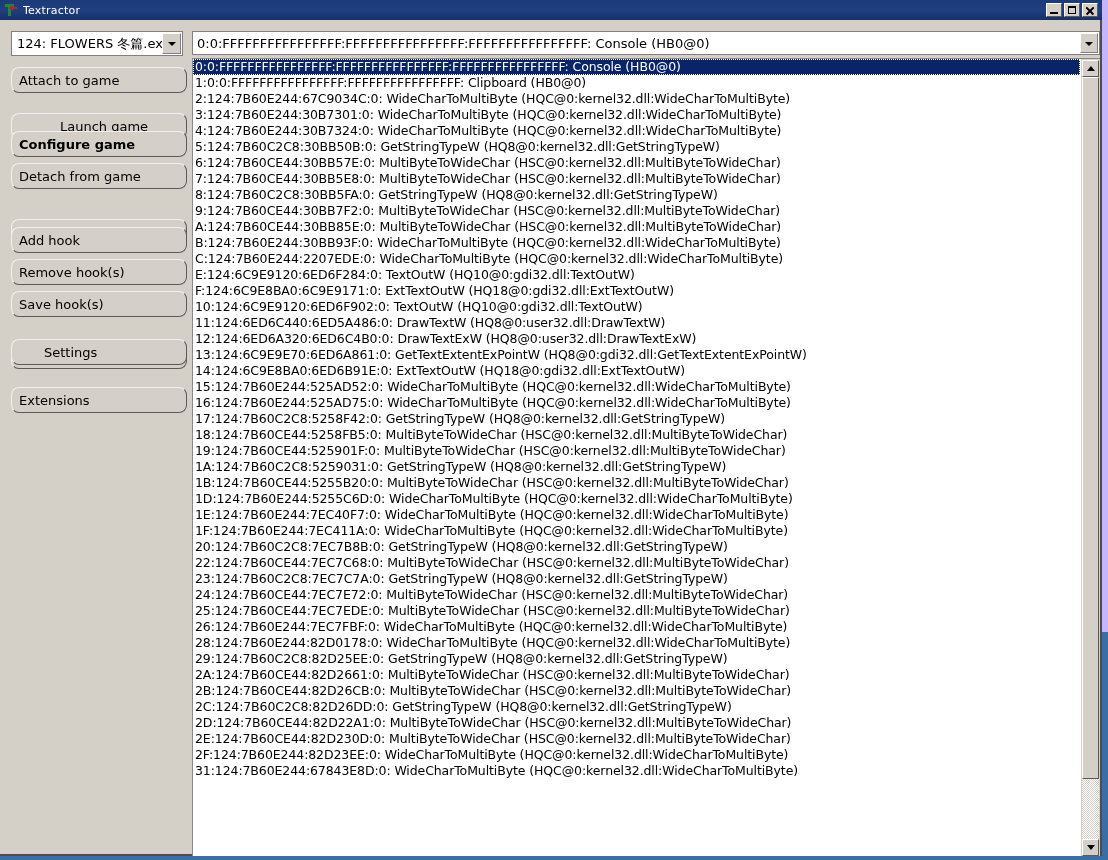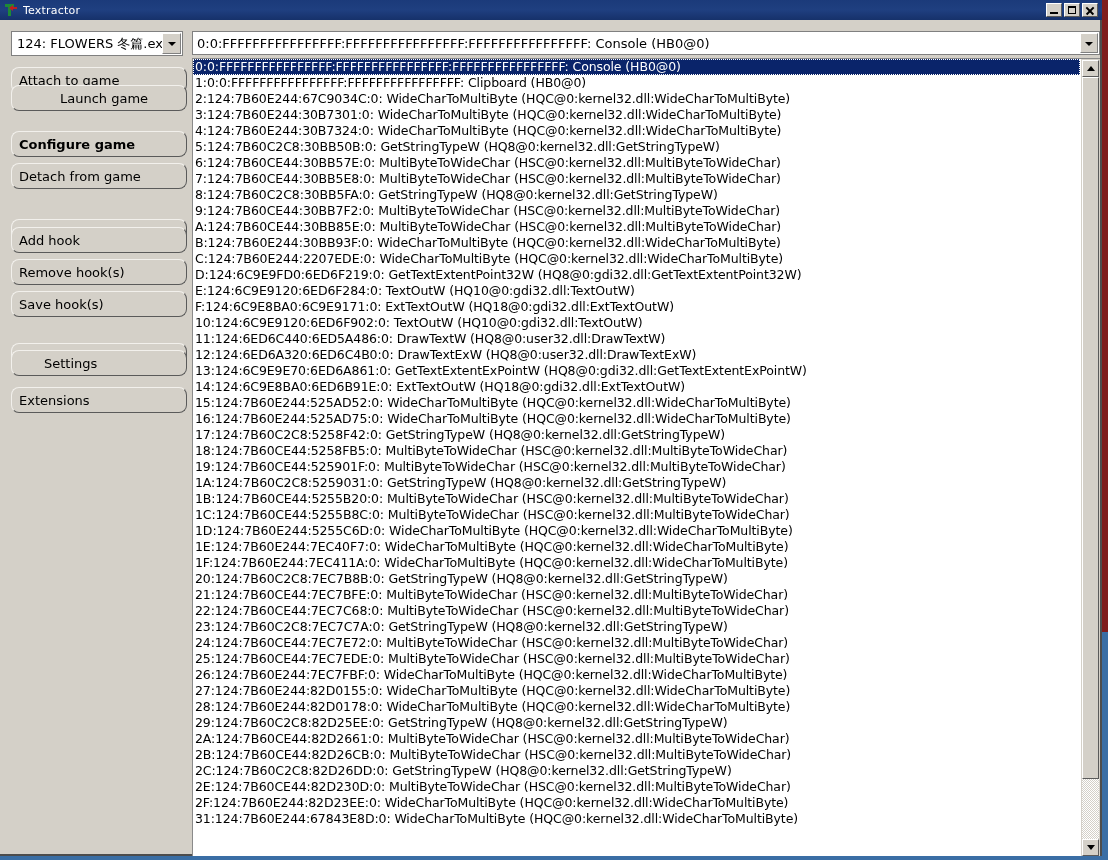--- a/index.html
+++ b/index.html
@@ -10,21 +10,21 @@
     height: 860px;
     overflow: hidden;
     font-family: "DejaVu Sans", "Liberation Sans", sans-serif;
   }
 
   #desktop {
     position: absolute;
     left: 0; top: 0;
     width: 1108px;
     height: 632px;
-    background: #7f1d1d;
+    background: #c4b5fd;
   }
 
   
   #window {
     position: absolute;
     left: 0; top: 0;
     width: 1102px;
     height: 856px;
     background: #d4d0c8;
     border-right: 2px solid #4d4d4d;
@@ -376,29 +376,29 @@
 
     <div id="leftpanel">
 
       <div id="procselect">
         <div class="value">124: FLOWERS 冬篇.exe</div>
         <div class="arrowbtn"></div>
       </div>
 
       <div id="sidebar-buttons">
           <div class="sidebtn" style="top: 45px;">Attach to game</div>
-          <div class="sidebtn" style="top: 63px; padding-left: 48px;">Launch game</div>
+          <div class="sidebtn" style="top: 91px; padding-left: 48px;">Launch game</div>
           <div class="sidebtn" style="top: 109px; font-weight: bold;">Configure game</div>
           <div class="sidebtn" style="top: 141px;">Detach from game</div>
           <div class="sidebtn" style="top: 173px; margin-top: 24px;">Forget game</div>
           <div class="sidebtn" style="top: 205px; text-align: center;">Add hook</div>
           <div class="sidebtn" style="top: 237px;">Remove hook(s)</div>
           <div class="sidebtn" style="top: 269px;">Save hook(s)</div>
           <div class="sidebtn" style="top: 301px; margin-top: 20px;">Search for hooks</div>
-          <div class="sidebtn" style="top: 328px; padding-left: 32px;">Settings</div>
+          <div class="sidebtn" style="top: 317px; padding-left: 32px;">Settings</div>
           <div class="sidebtn" style="top: 365px;">Extensions</div>
         </div>
 
     </div>
 
     <div id="combo-top">
       <div class="value">0:0:FFFFFFFFFFFFFFFF:FFFFFFFFFFFFFFFF:FFFFFFFFFFFFFFFF: Console (HB0@0)</div>
       <div class="arrowbtn"></div>
     </div>
 
@@ -410,52 +410,49 @@
           <div class="listrow">3:124:7B60E244:30B7301:0: WideCharToMultiByte (HQC@0:kernel32.dll:WideCharToMultiByte)</div>
           <div class="listrow">4:124:7B60E244:30B7324:0: WideCharToMultiByte (HQC@0:kernel32.dll:WideCharToMultiByte)</div>
           <div class="listrow">5:124:7B60C2C8:30BB50B:0: GetStringTypeW (HQ8@0:kernel32.dll:GetStringTypeW)</div>
           <div class="listrow">6:124:7B60CE44:30BB57E:0: MultiByteToWideChar (HSC@0:kernel32.dll:MultiByteToWideChar)</div>
           <div class="listrow">7:124:7B60CE44:30BB5E8:0: MultiByteToWideChar (HSC@0:kernel32.dll:MultiByteToWideChar)</div>
           <div class="listrow">8:124:7B60C2C8:30BB5FA:0: GetStringTypeW (HQ8@0:kernel32.dll:GetStringTypeW)</div>
           <div class="listrow">9:124:7B60CE44:30BB7F2:0: MultiByteToWideChar (HSC@0:kernel32.dll:MultiByteToWideChar)</div>
           <div class="listrow">A:124:7B60CE44:30BB85E:0: MultiByteToWideChar (HSC@0:kernel32.dll:MultiByteToWideChar)</div>
           <div class="listrow">B:124:7B60E244:30BB93F:0: WideCharToMultiByte (HQC@0:kernel32.dll:WideCharToMultiByte)</div>
           <div class="listrow">C:124:7B60E244:2207EDE:0: WideCharToMultiByte (HQC@0:kernel32.dll:WideCharToMultiByte)</div>
-          <div class="listrow">D:124:6C9E9FD0:6ED6F219:0: GetTextExtentPoint32W (HQ8@0:gdi32.dll:GetTextExtentPoint32W)</div>
           <div class="listrow">E:124:6C9E9120:6ED6F284:0: TextOutW (HQ10@0:gdi32.dll:TextOutW)</div>
           <div class="listrow">F:124:6C9E8BA0:6C9E9171:0: ExtTextOutW (HQ18@0:gdi32.dll:ExtTextOutW)</div>
           <div class="listrow">10:124:6C9E9120:6ED6F902:0: TextOutW (HQ10@0:gdi32.dll:TextOutW)</div>
           <div class="listrow">11:124:6ED6C440:6ED5A486:0: DrawTextW (HQ8@0:user32.dll:DrawTextW)</div>
           <div class="listrow">12:124:6ED6A320:6ED6C4B0:0: DrawTextExW (HQ8@0:user32.dll:DrawTextExW)</div>
           <div class="listrow">13:124:6C9E9E70:6ED6A861:0: GetTextExtentExPointW (HQ8@0:gdi32.dll:GetTextExtentExPointW)</div>
           <div class="listrow">14:124:6C9E8BA0:6ED6B91E:0: ExtTextOutW (HQ18@0:gdi32.dll:ExtTextOutW)</div>
           <div class="listrow">15:124:7B60E244:525AD52:0: WideCharToMultiByte (HQC@0:kernel32.dll:WideCharToMultiByte)</div>
           <div class="listrow">16:124:7B60E244:525AD75:0: WideCharToMultiByte (HQC@0:kernel32.dll:WideCharToMultiByte)</div>
           <div class="listrow">17:124:7B60C2C8:5258F42:0: GetStringTypeW (HQ8@0:kernel32.dll:GetStringTypeW)</div>
           <div class="listrow">18:124:7B60CE44:5258FB5:0: MultiByteToWideChar (HSC@0:kernel32.dll:MultiByteToWideChar)</div>
           <div class="listrow">19:124:7B60CE44:525901F:0: MultiByteToWideChar (HSC@0:kernel32.dll:MultiByteToWideChar)</div>
           <div class="listrow">1A:124:7B60C2C8:5259031:0: GetStringTypeW (HQ8@0:kernel32.dll:GetStringTypeW)</div>
           <div class="listrow">1B:124:7B60CE44:5255B20:0: MultiByteToWideChar (HSC@0:kernel32.dll:MultiByteToWideChar)</div>
-          <div class="listrow">1C:124:7B60CE44:5255B8C:0: MultiByteToWideChar (HSC@0:kernel32.dll:MultiByteToWideChar)</div>
           <div class="listrow">1D:124:7B60E244:5255C6D:0: WideCharToMultiByte (HQC@0:kernel32.dll:WideCharToMultiByte)</div>
           <div class="listrow">1E:124:7B60E244:7EC40F7:0: WideCharToMultiByte (HQC@0:kernel32.dll:WideCharToMultiByte)</div>
           <div class="listrow">1F:124:7B60E244:7EC411A:0: WideCharToMultiByte (HQC@0:kernel32.dll:WideCharToMultiByte)</div>
           <div class="listrow">20:124:7B60C2C8:7EC7B8B:0: GetStringTypeW (HQ8@0:kernel32.dll:GetStringTypeW)</div>
-          <div class="listrow">21:124:7B60CE44:7EC7BFE:0: MultiByteToWideChar (HSC@0:kernel32.dll:MultiByteToWideChar)</div>
           <div class="listrow">22:124:7B60CE44:7EC7C68:0: MultiByteToWideChar (HSC@0:kernel32.dll:MultiByteToWideChar)</div>
           <div class="listrow">23:124:7B60C2C8:7EC7C7A:0: GetStringTypeW (HQ8@0:kernel32.dll:GetStringTypeW)</div>
           <div class="listrow">24:124:7B60CE44:7EC7E72:0: MultiByteToWideChar (HSC@0:kernel32.dll:MultiByteToWideChar)</div>
           <div class="listrow">25:124:7B60CE44:7EC7EDE:0: MultiByteToWideChar (HSC@0:kernel32.dll:MultiByteToWideChar)</div>
           <div class="listrow">26:124:7B60E244:7EC7FBF:0: WideCharToMultiByte (HQC@0:kernel32.dll:WideCharToMultiByte)</div>
-          <div class="listrow">27:124:7B60E244:82D0155:0: WideCharToMultiByte (HQC@0:kernel32.dll:WideCharToMultiByte)</div>
           <div class="listrow">28:124:7B60E244:82D0178:0: WideCharToMultiByte (HQC@0:kernel32.dll:WideCharToMultiByte)</div>
           <div class="listrow">29:124:7B60C2C8:82D25EE:0: GetStringTypeW (HQ8@0:kernel32.dll:GetStringTypeW)</div>
           <div class="listrow">2A:124:7B60CE44:82D2661:0: MultiByteToWideChar (HSC@0:kernel32.dll:MultiByteToWideChar)</div>
           <div class="listrow">2B:124:7B60CE44:82D26CB:0: MultiByteToWideChar (HSC@0:kernel32.dll:MultiByteToWideChar)</div>
           <div class="listrow">2C:124:7B60C2C8:82D26DD:0: GetStringTypeW (HQ8@0:kernel32.dll:GetStringTypeW)</div>
+          <div class="listrow">2D:124:7B60CE44:82D22A1:0: MultiByteToWideChar (HSC@0:kernel32.dll:MultiByteToWideChar)</div>
           <div class="listrow">2E:124:7B60CE44:82D230D:0: MultiByteToWideChar (HSC@0:kernel32.dll:MultiByteToWideChar)</div>
           <div class="listrow">2F:124:7B60E244:82D23EE:0: WideCharToMultiByte (HQC@0:kernel32.dll:WideCharToMultiByte)</div>
           <div class="listrow">31:124:7B60E244:67843E8D:0: WideCharToMultiByte (HQC@0:kernel32.dll:WideCharToMultiByte)</div>
         </div>
 
       <div id="vscroll">
         <div class="sbbtn" id="sb-up"></div>
         <div id="sb-track">
           <div id="sb-thumb"></div>
         </div>

